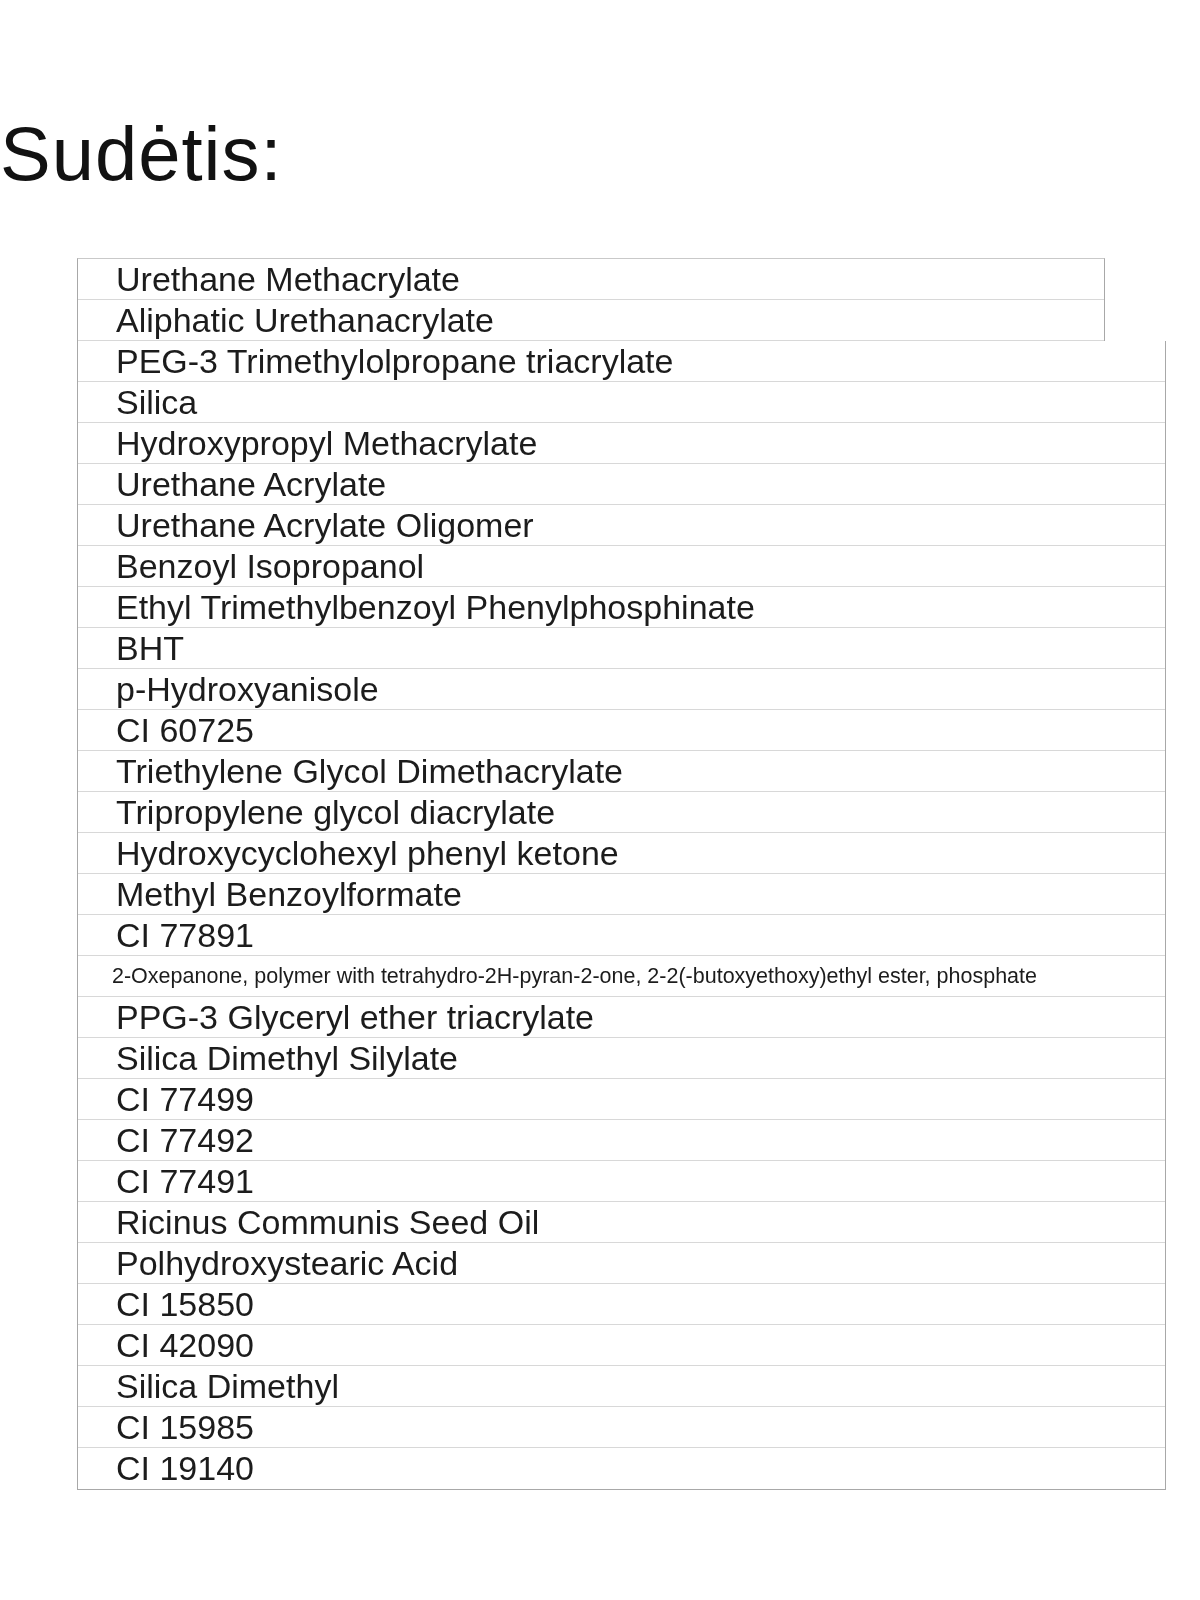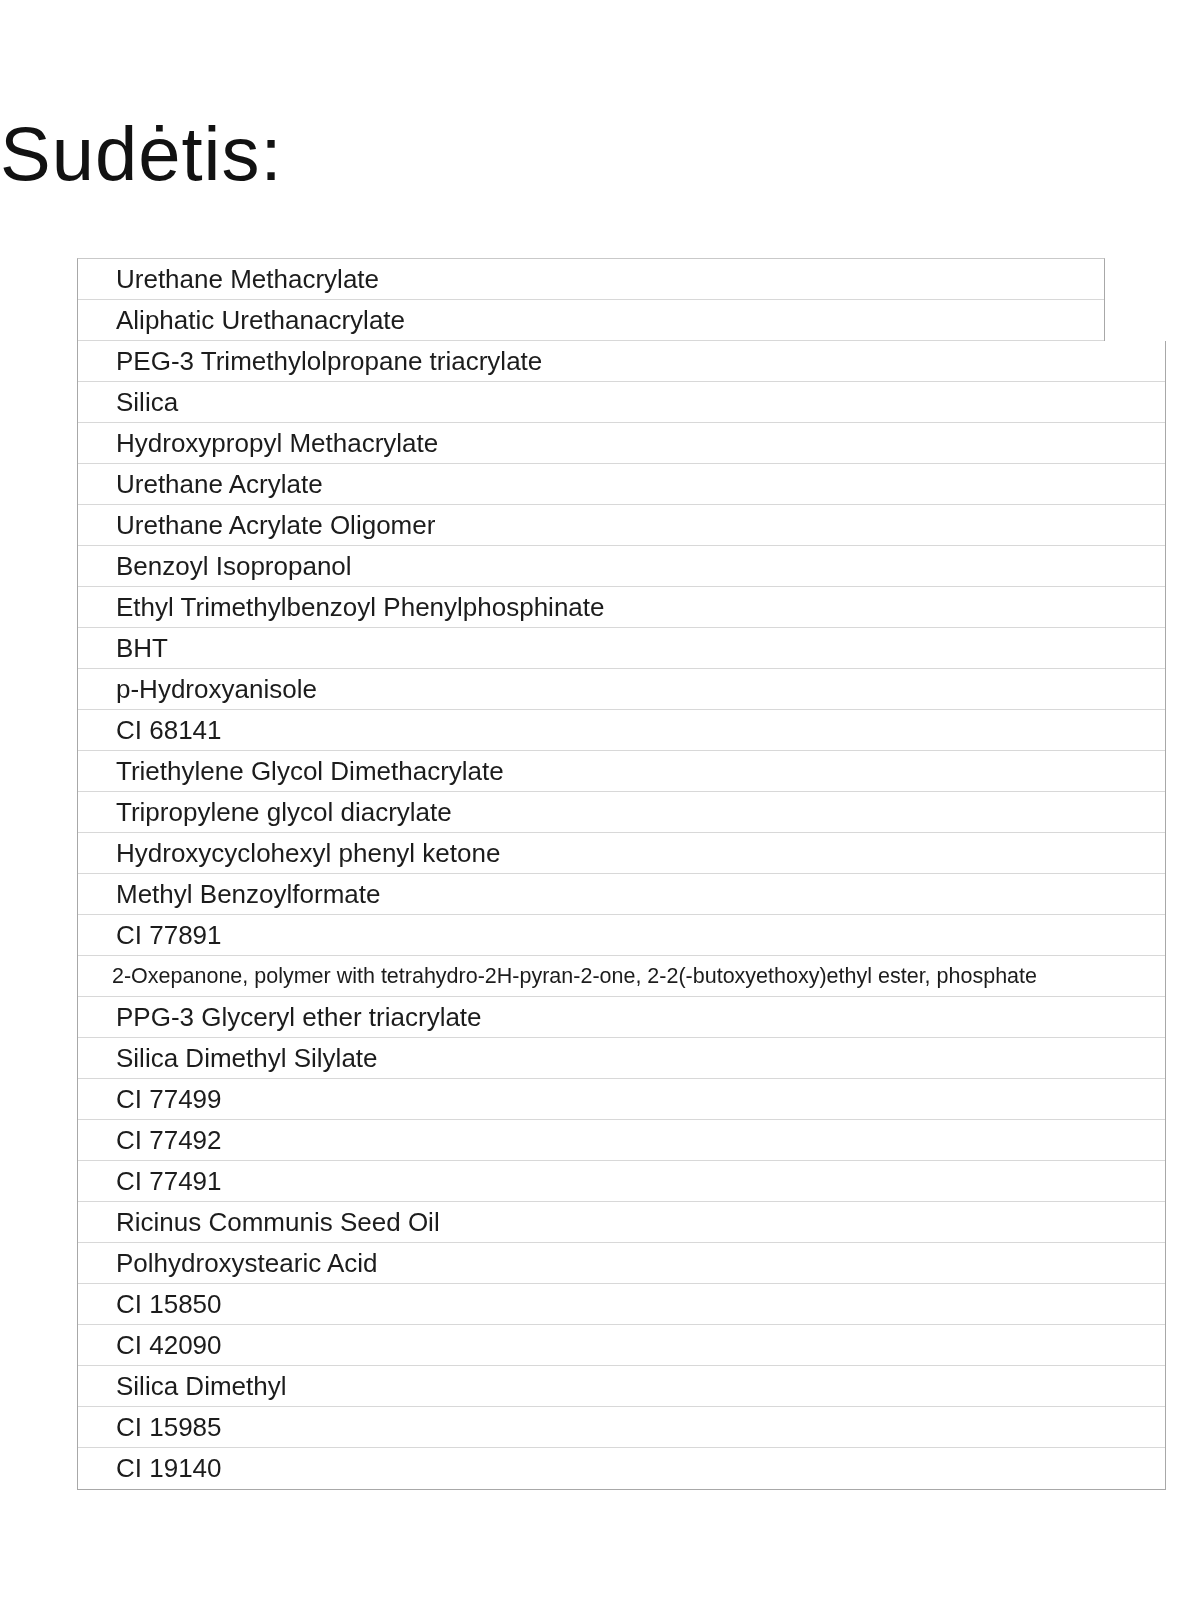--- a/index.html
+++ b/index.html
@@ -38,21 +38,21 @@
     width: 1089px;
     border-top: none;
   }
 
   .list-row {
     height: 41px;
     line-height: 40px;
     border-bottom: 1px solid #d8d8d8;
     padding-left: 38px;
     padding-right: 10px;
-    font-size: 26px;
+    font-size: 34px;
     color: #1c1c1c;
     white-space: nowrap;
     overflow: hidden;
     background: #ffffff;
   }
   .block-a .list-row:last-child { border-bottom: 1px solid #d8d8d8; }
   .block-b .list-row:last-child { border-bottom: none; }
 
   .list-row.small-text {
     font-size: 21.5px;
@@ -95,21 +95,21 @@
       <div class="list-row">
     <span>Ethyl Trimethylbenzoyl Phenylphosphinate</span>
   </div>
       <div class="list-row">
     <span>BHT</span>
   </div>
       <div class="list-row">
     <span>p-Hydroxyanisole</span>
   </div>
       <div class="list-row">
-    <span>CI 68141</span>
+    <span>CI 60725</span>
   </div>
       <div class="list-row">
     <span>Triethylene Glycol Dimethacrylate</span>
   </div>
       <div class="list-row">
     <span>Tripropylene glycol diacrylate</span>
   </div>
       <div class="list-row">
     <span>Hydroxycyclohexyl phenyl ketone</span>
   </div>

